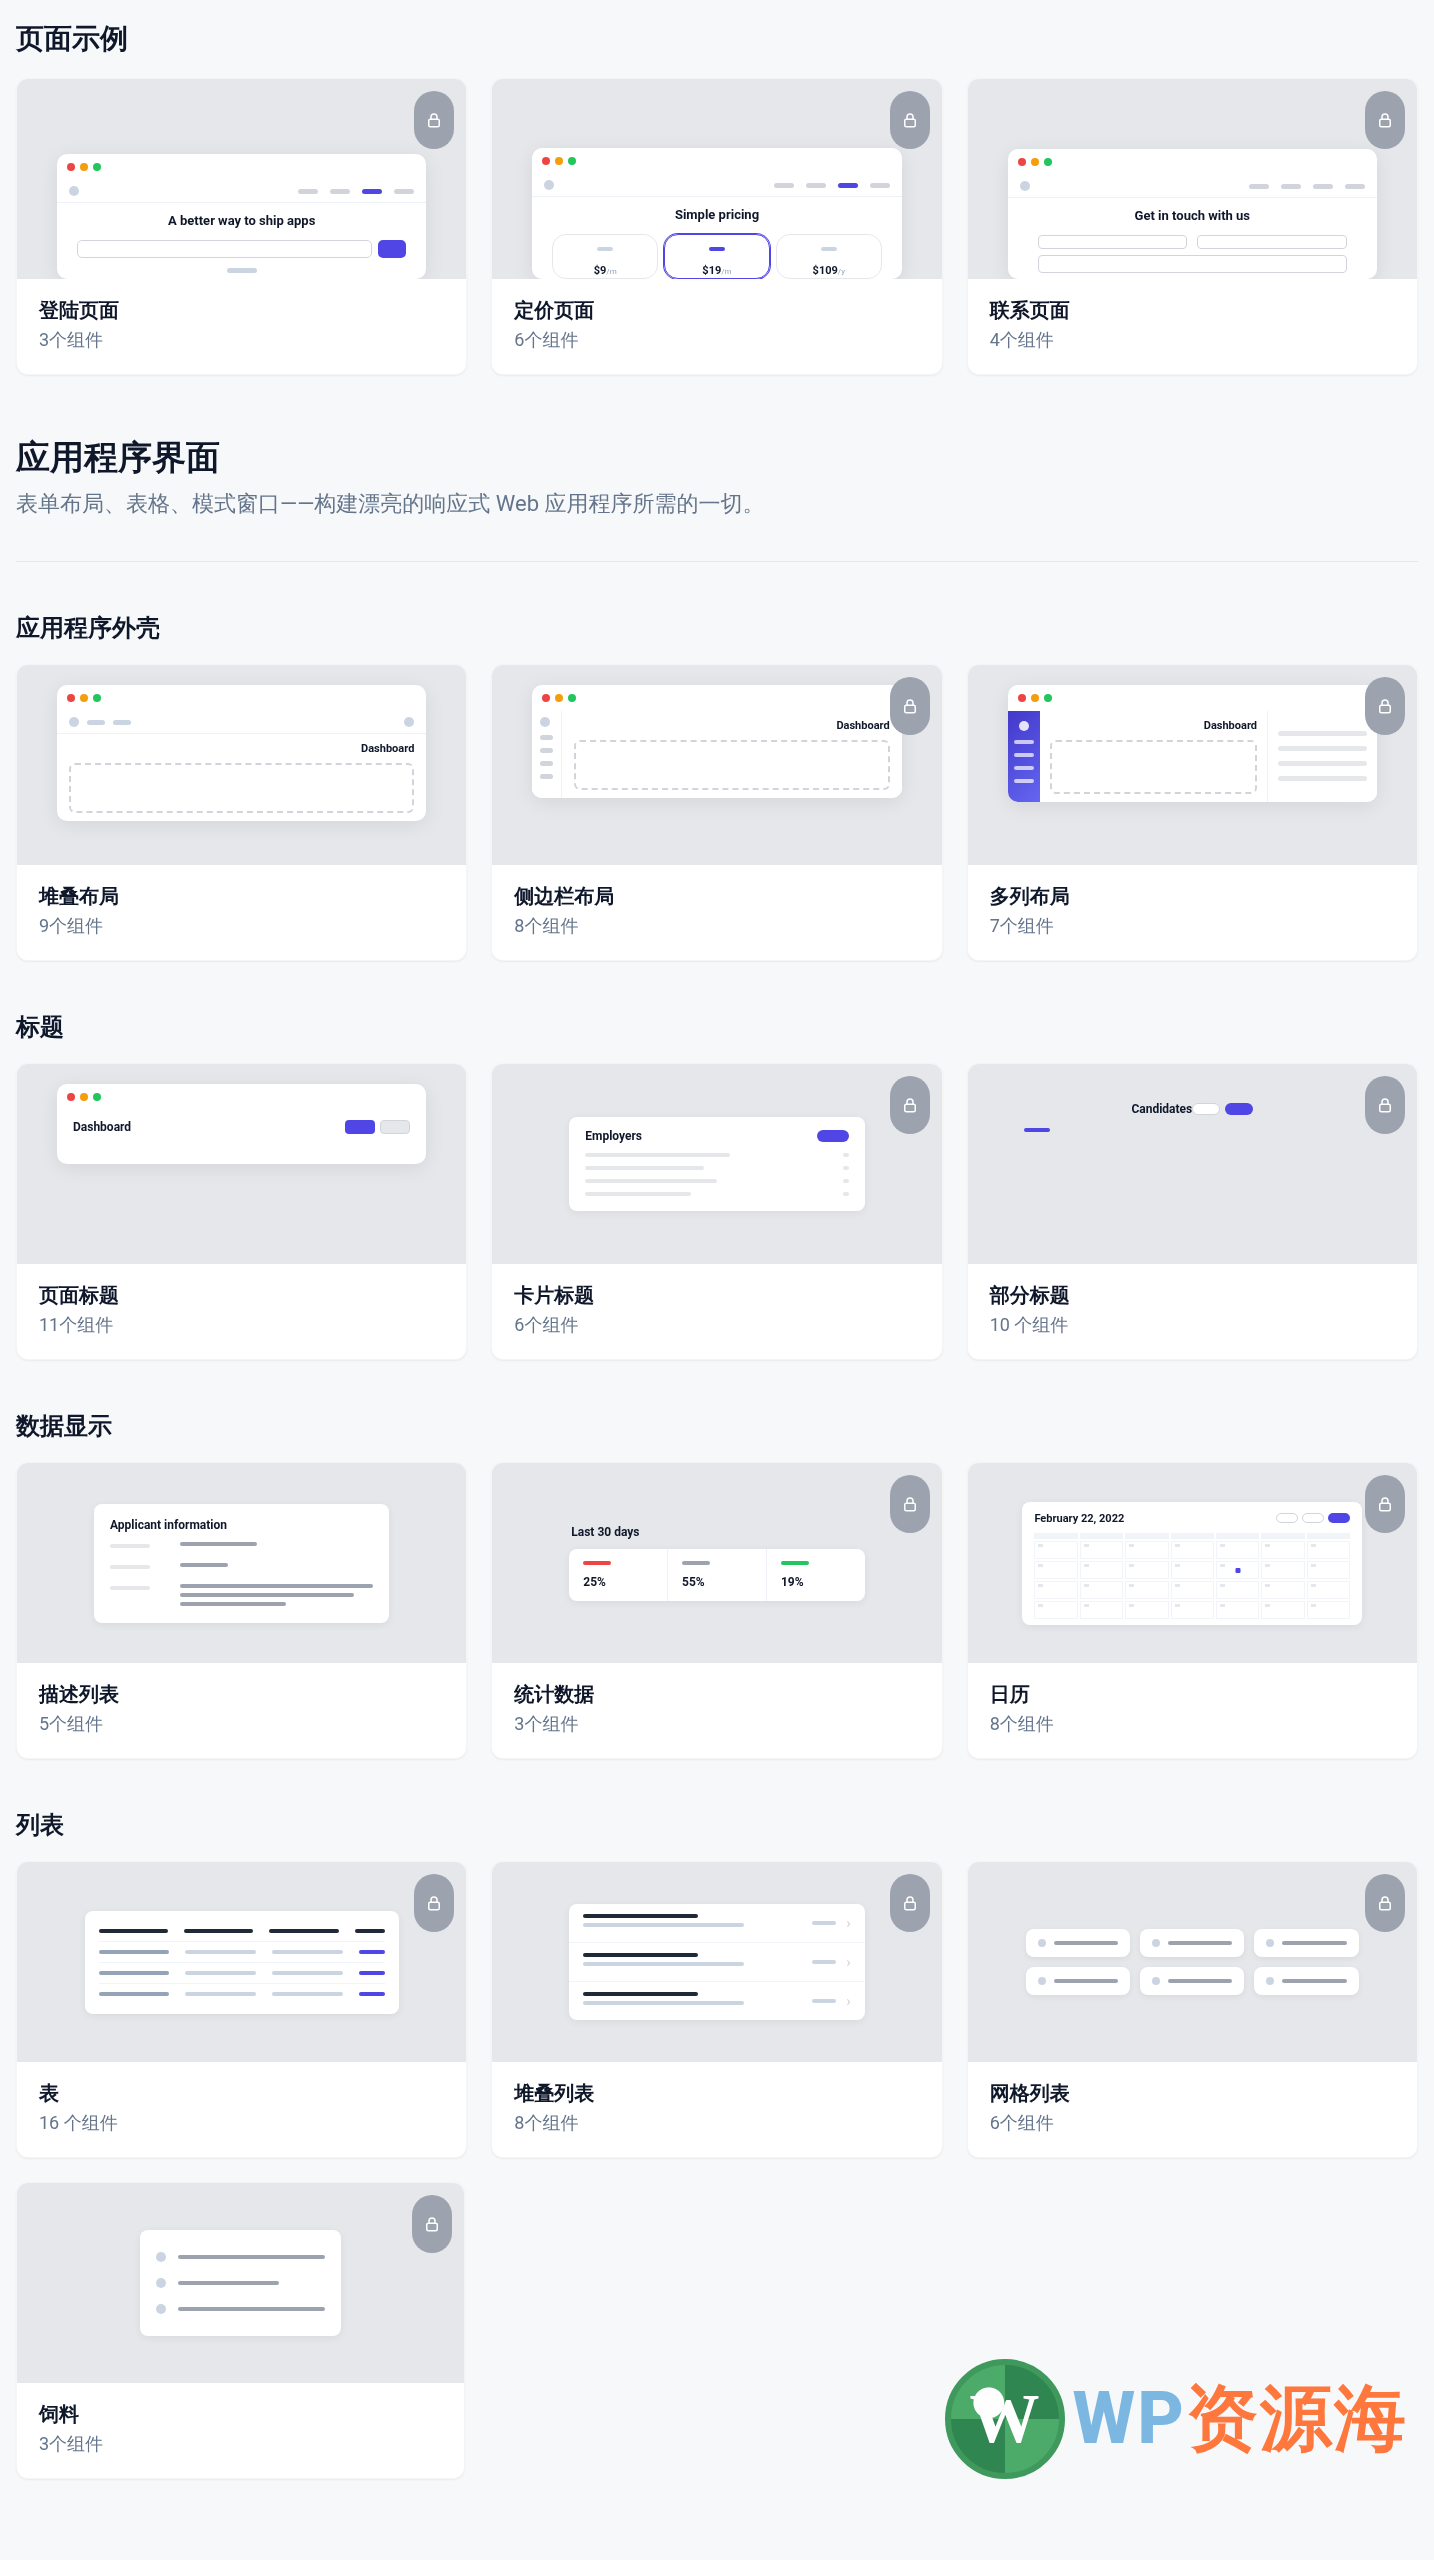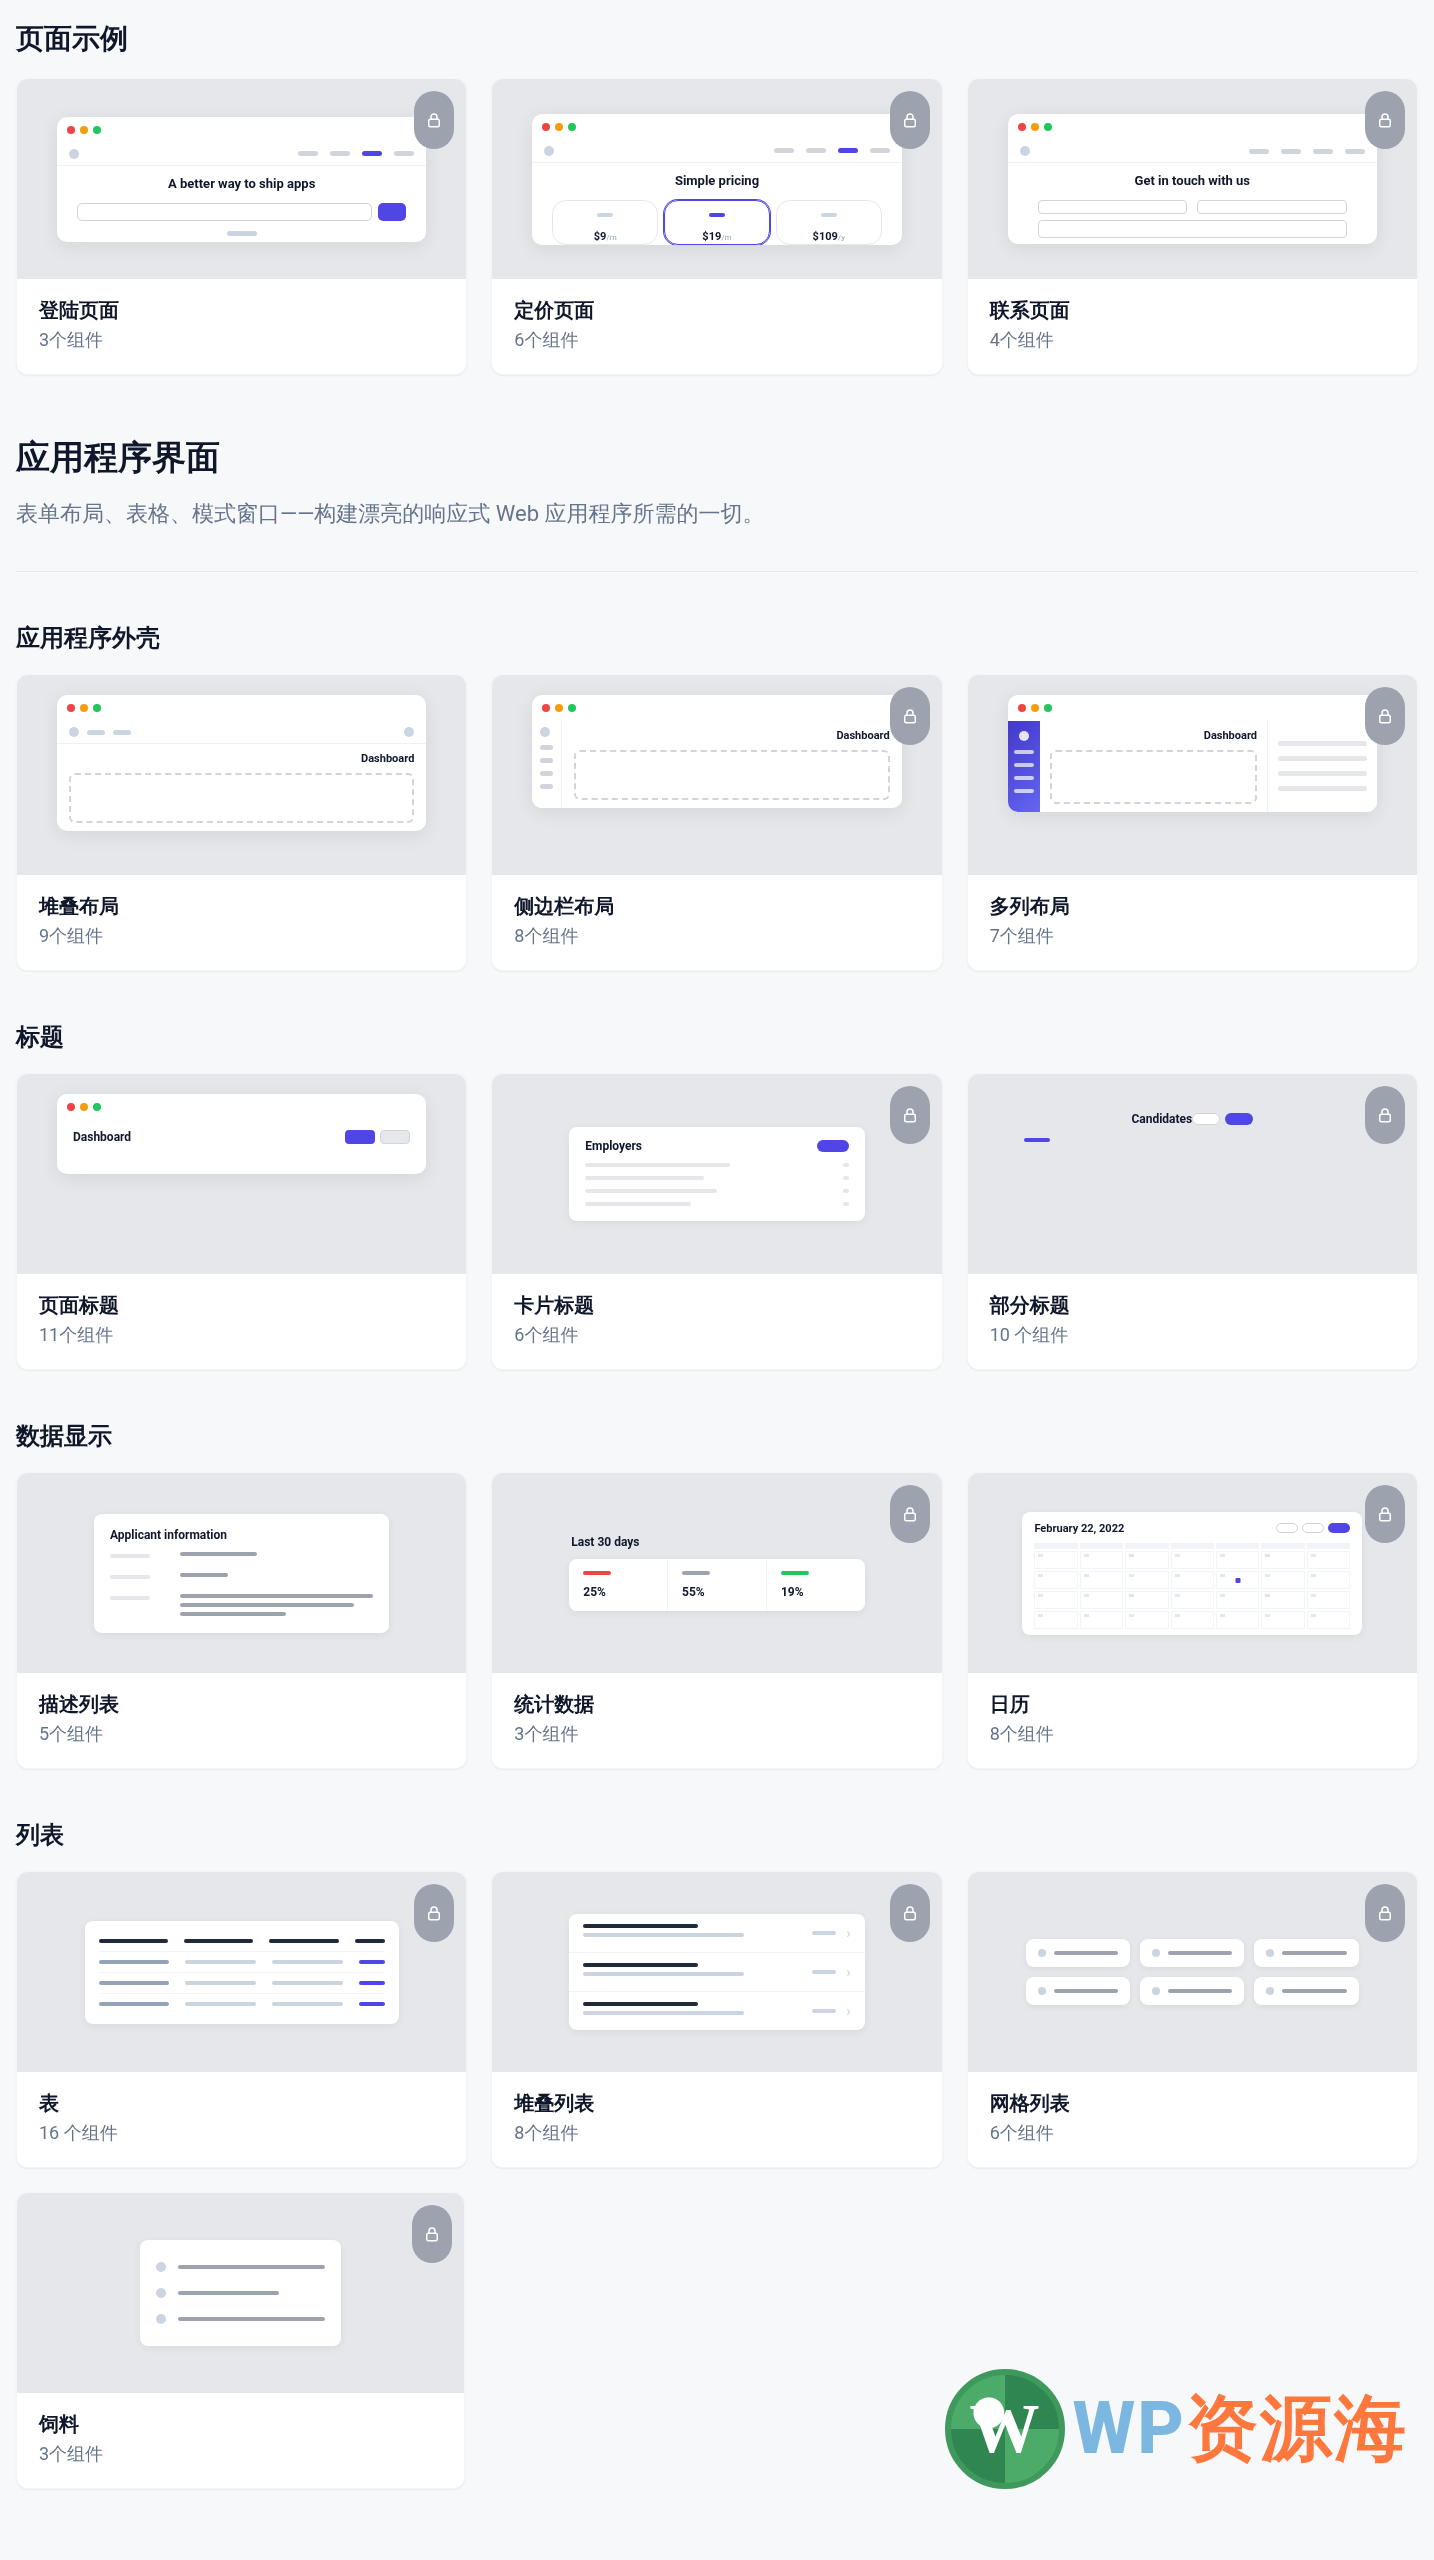--- a/index.html
+++ b/index.html
@@ -16,32 +16,32 @@
   *{box-sizing:border-box;}
   body{
     margin:0;
     background:var(--bg);
     font-family:-apple-system,BlinkMacSystemFont,"PingFang SC","Segoe UI",Roboto,"Helvetica Neue",Arial,sans-serif;
     color:var(--text);
     -webkit-font-smoothing:antialiased;
   }
   .page{max-width:1434px;margin:0 auto;padding:20px 16px 60px;}
   .section-title{font-size:28px;font-weight:700;margin:0 0 4px;}
-  .section-big{font-size:34px;font-weight:800;margin:60px 0 18px;}
+  .section-big{font-size:34px;font-weight:800;margin:60px 0 8px;}
   .section-desc{font-size:22px;color:var(--text-sm);margin:0 0 30px;}
   .sub-title{font-size:24px;font-weight:700;margin:50px 0 20px;}
   hr.divider{border:none;border-top:1px solid var(--border);margin:42px 0 0;}
   .grid{display:grid;grid-template-columns:repeat(3,1fr);gap:24px;margin-top:20px;}
   .card{
     background:var(--card);border-radius:12px;overflow:hidden;box-shadow:var(--shadow);
     position:relative;border:1px solid rgba(0,0,0,.04);
   }
   .preview{
     height:200px;background:var(--card-preview);position:relative;overflow:hidden;
-    display:flex;align-items:center;justify-content:center;padding:0 40px;
+    display:flex;align-items:flex-end;justify-content:center;padding:0 40px;
   }
   .info{padding:18px 22px 22px;}
   .info .title{font-size:20px;font-weight:700;margin:0 0 4px;}
   .info .count{font-size:18px;color:var(--text-sm);margin:0;}
   .lock-pill{
     position:absolute;top:12px;right:12px;width:40px;height:58px;border-radius:20px;
     background:var(--pill);display:flex;align-items:center;justify-content:center;
   }
   .lock-pill svg{width:18px;height:18px;stroke:#fff;fill:none;stroke-width:2;stroke-linecap:round;stroke-linejoin:round;}
   

